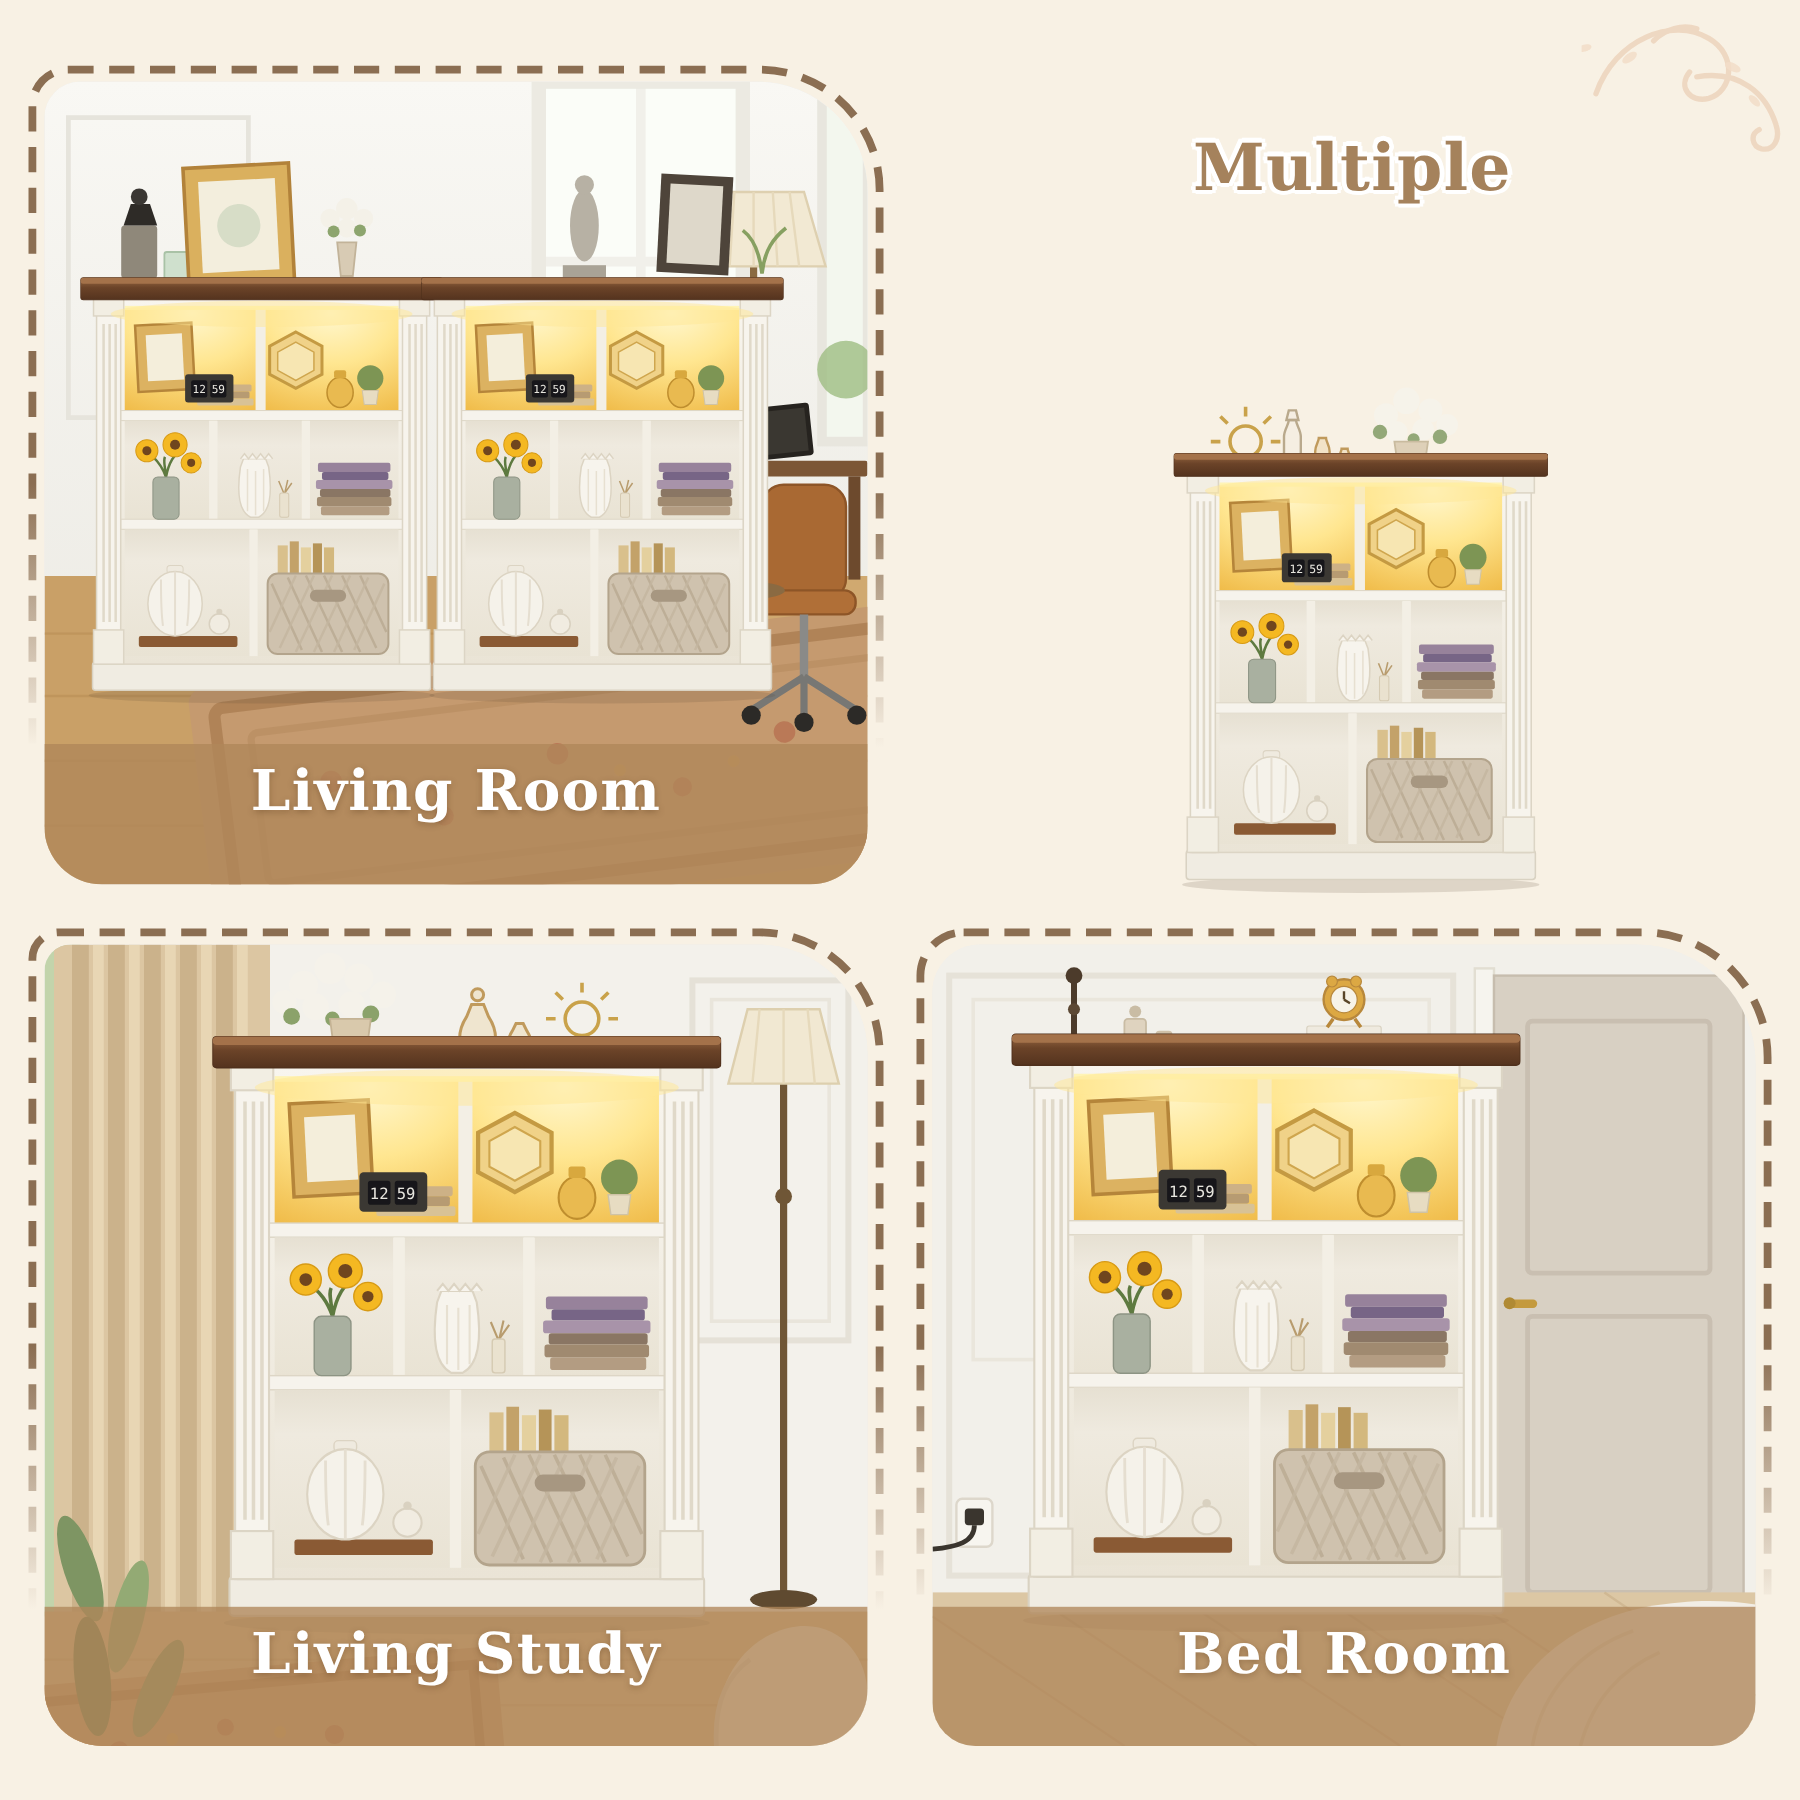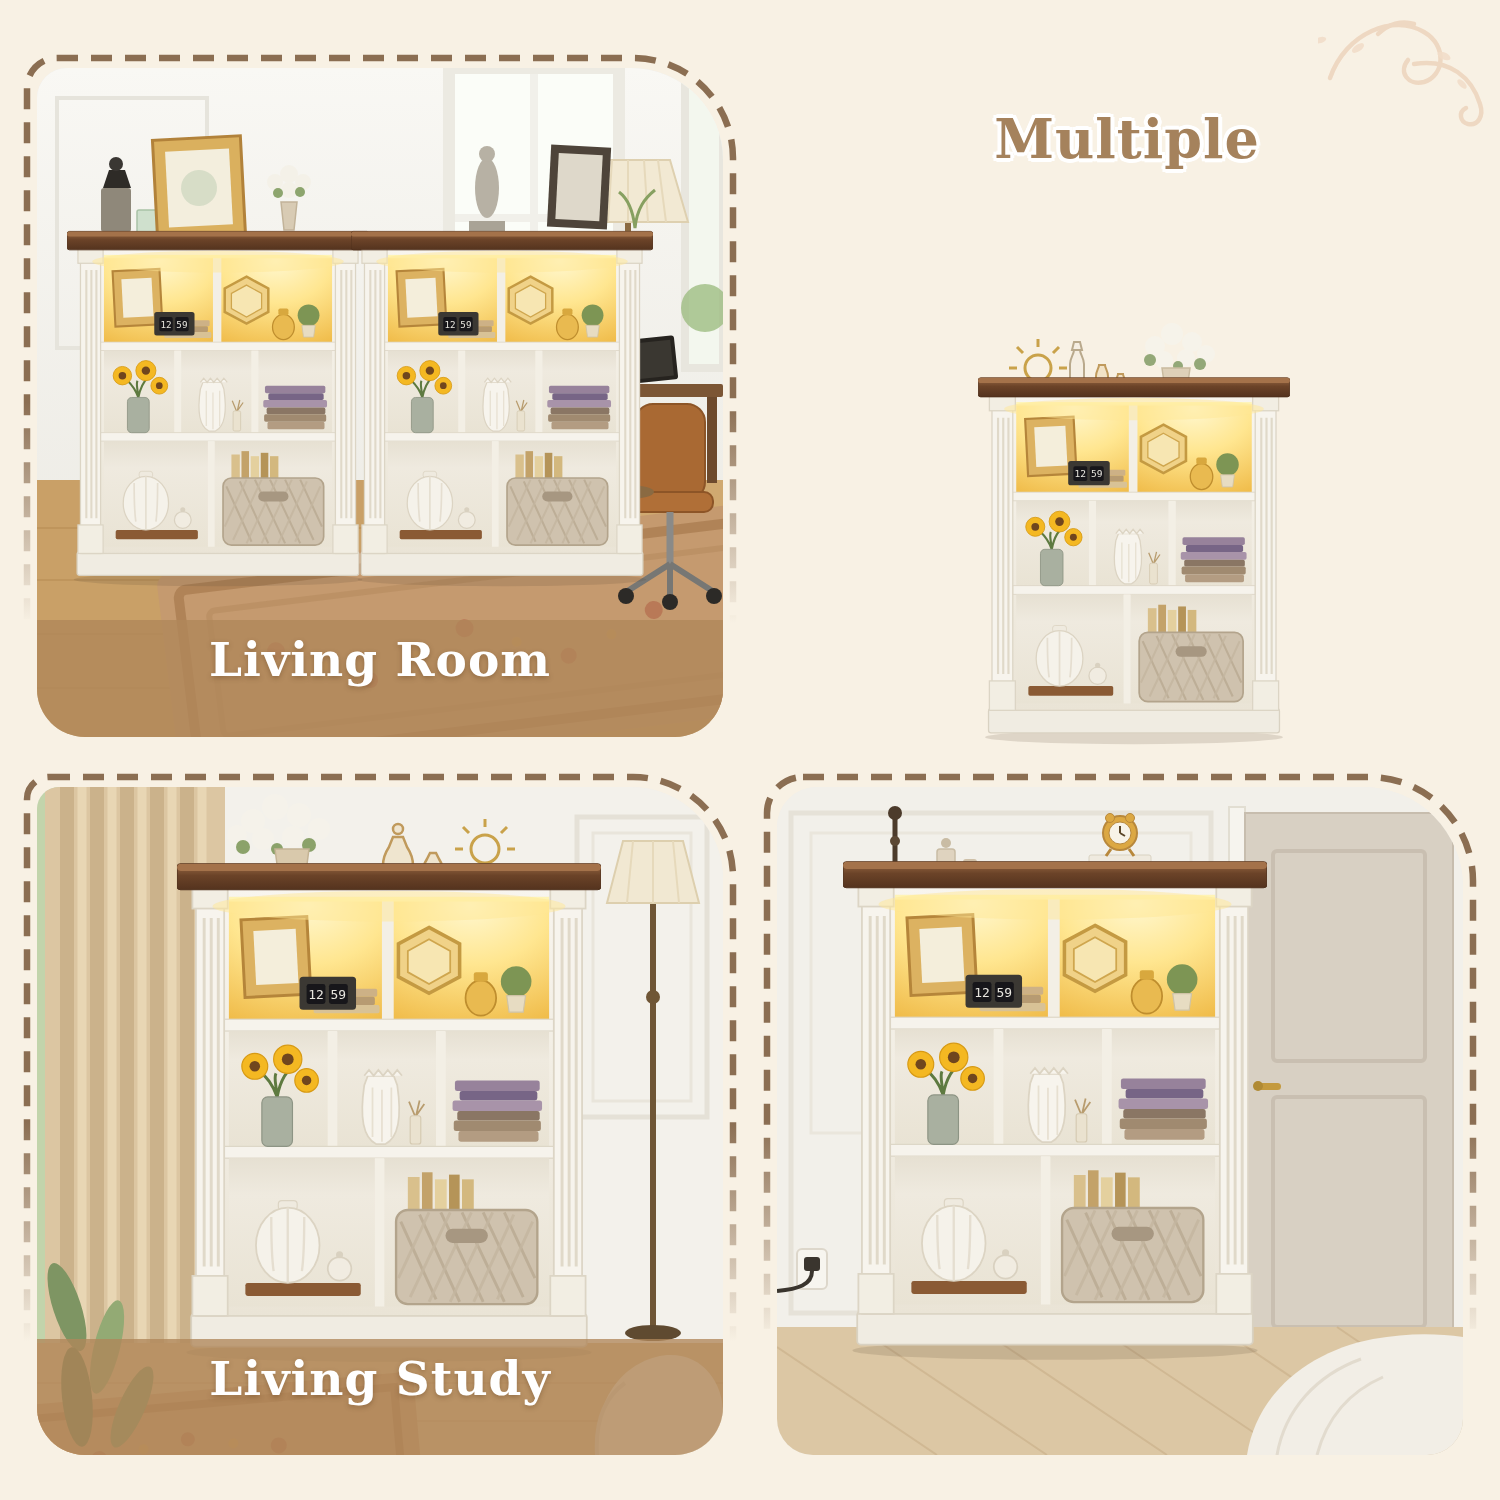--- a/index.html
+++ b/index.html
@@ -443,16 +443,19 @@
         <g>
           <rect x="20" y="462" width="30" height="40" rx="5" fill="#f7f5ef" stroke="#ddd7cb" stroke-width="2"></rect>
           <rect x="27" y="470" width="16" height="14" rx="3" fill="#3a352e"></rect>
           <path d="M35,484 c0,14 -14,18 -35,20" stroke="#3a352e" stroke-width="4" fill="none"></path>
         </g>
         <g>
           <path d="M470,668 c10,-64 64,-104 126,-116 c34,-6 62,-6 90,-2 v118 z" fill="#f2eee6"></path>
           <path d="M500,668 c8,-46 40,-80 84,-96 M540,668 c10,-38 34,-64 66,-78" stroke="#ddd6c8" stroke-width="3" fill="none" opacity="0.8"></path>
         </g>
       </svg>
+      <div class="band">
+        <div class="roomlabel">Bed Room</div>
+      </div>
     </div>
   </div>
 
 </div>
 
 </body></html>

